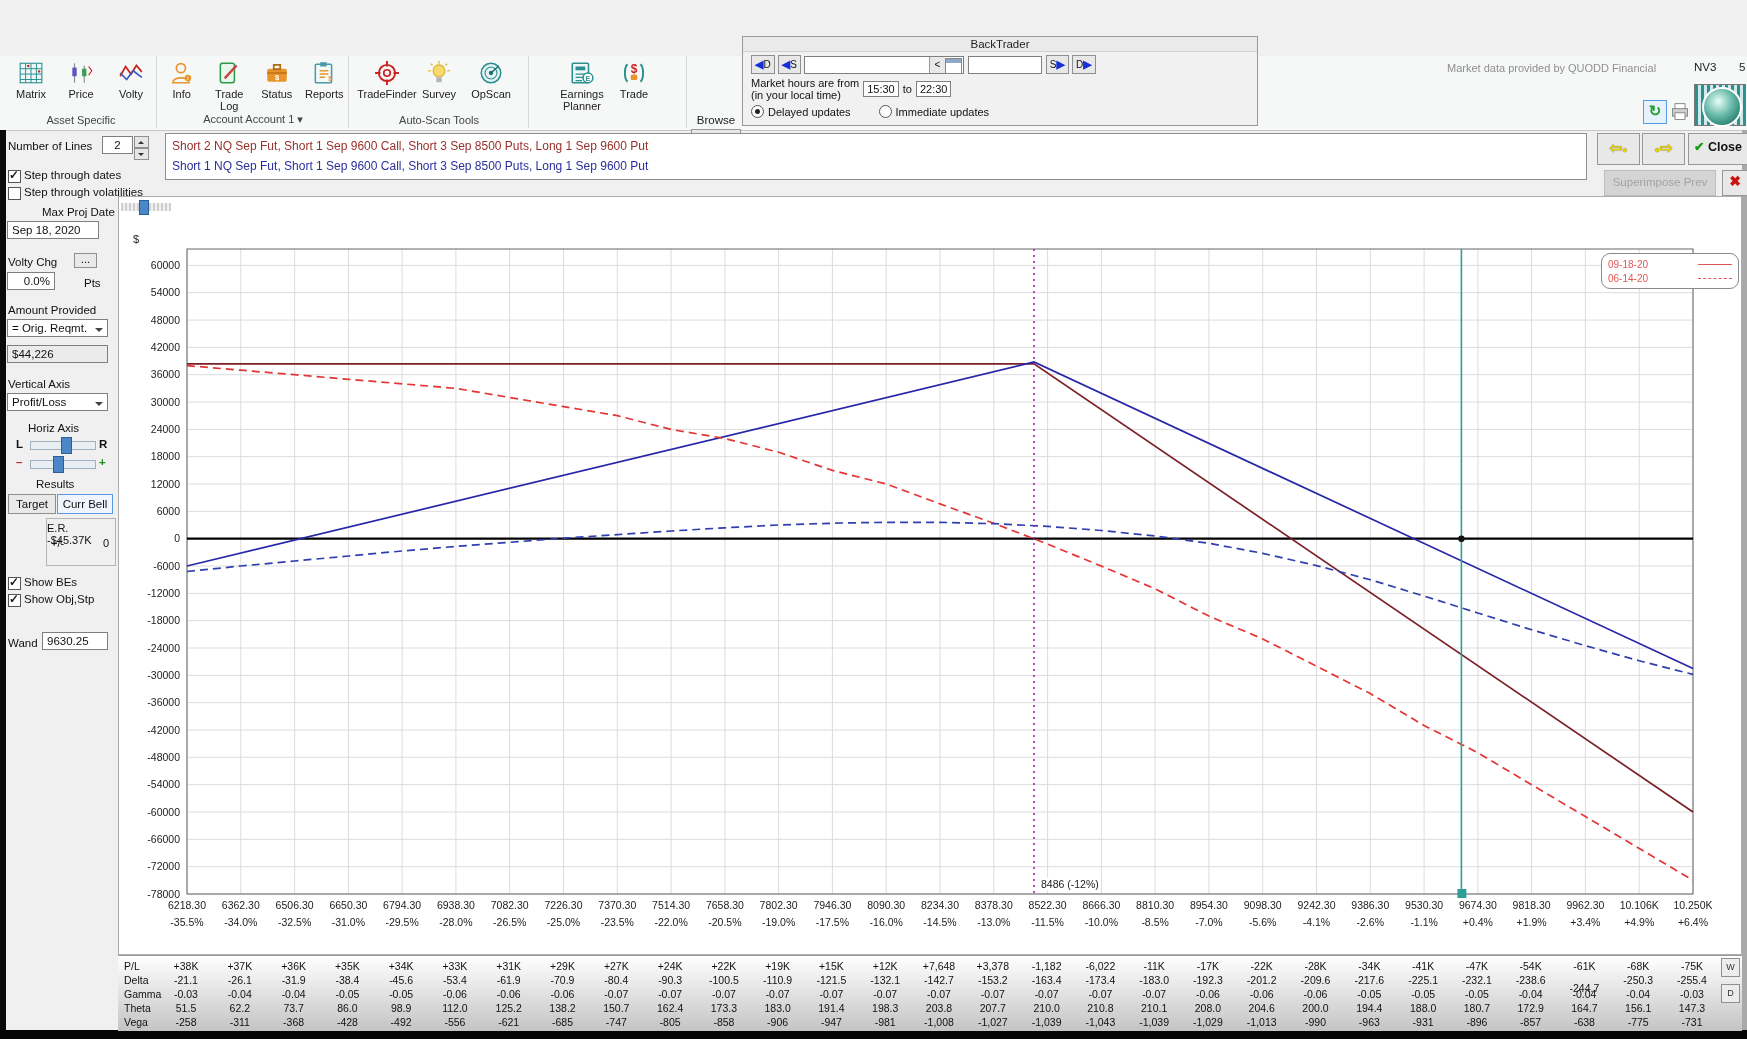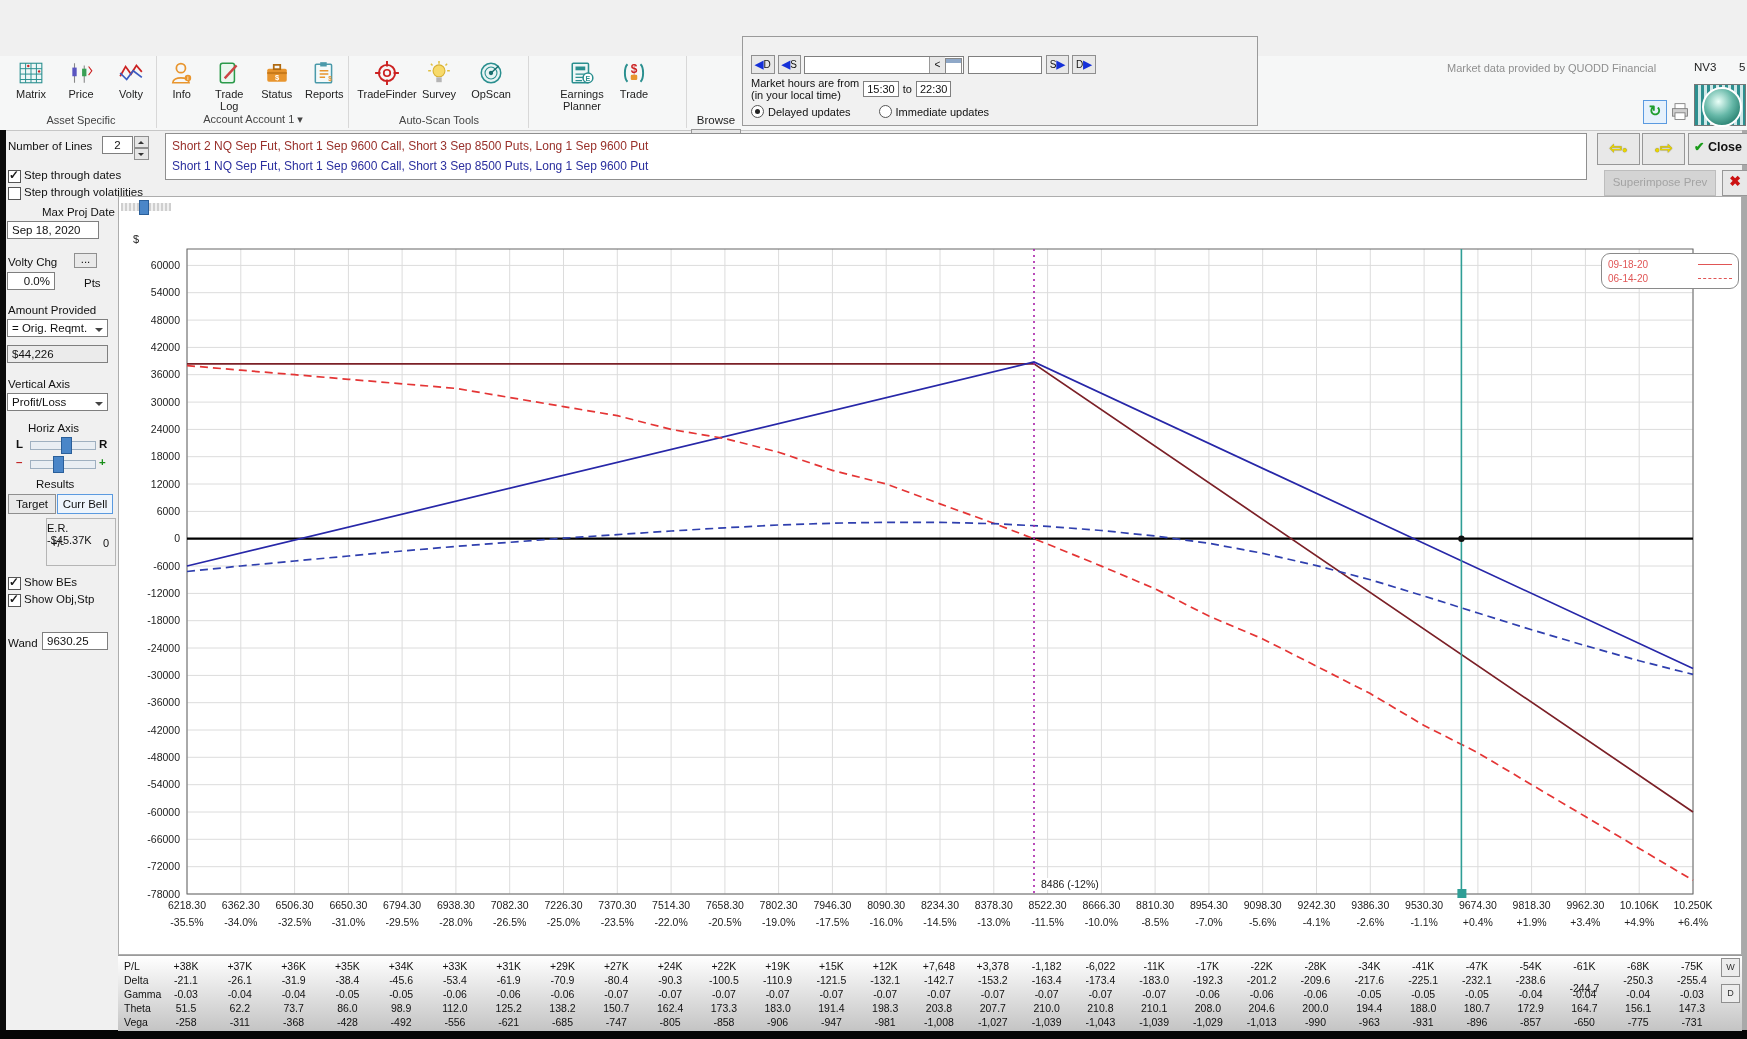--- a/index.html
+++ b/index.html
@@ -267,20 +267,21 @@
           <rect x="3" y="8" width="18" height="9" fill="#cfcfcf" stroke="#777"></rect>
           <rect x="6" y="13" width="12" height="8" fill="#fff" stroke="#777"></rect>
         </svg>
     </div>
     <div class="logo-box">
         <div class="logo-sphere"></div>
       </div>
   </div>
 
   <div class="backtrader">
+    <div class="bt-title">BackTrader</div>
     <div class="bt-row" style="top:18px;">
       <span class="bt-btn">
           <span class="bt-arrow">◀</span>
           <span>D</span>
         </span>
       <span class="bt-btn">
           <span class="bt-arrow">◀</span>
           <span>S</span>
         </span>
       <span class="bt-input" style="width:158px;margin-right:4px;">
@@ -698,21 +699,21 @@
         <span class="g-val" style="left: 928.6px;">-1,039</span>
         <span class="g-val" style="left: 982.4px;">-1,043</span>
         <span class="g-val" style="left: 1036.1px;">-1,039</span>
         <span class="g-val" style="left: 1089.9px;">-1,029</span>
         <span class="g-val" style="left: 1143.7px;">-1,013</span>
         <span class="g-val" style="left: 1197.5px;">-990</span>
         <span class="g-val" style="left: 1251.3px;">-963</span>
         <span class="g-val" style="left: 1305.1px;">-931</span>
         <span class="g-val" style="left: 1358.9px;">-896</span>
         <span class="g-val" style="left: 1412.6px;">-857</span>
-        <span class="g-val" style="left: 1466.4px;">-650</span>
+        <span class="g-val" style="left: 1466.4px;">-638</span>
         <span class="g-val" style="left: 1520.2px;">-775</span>
         <span class="g-val" style="left: 1574px;">-731</span>
       </div>
     </div>
   <div class="wd-btn" style="left:1721px;top:958px;">W</div>
   <div class="wd-btn" style="left:1721px;top:984px;">D</div>
 
 </div>
 
 </body></html>

